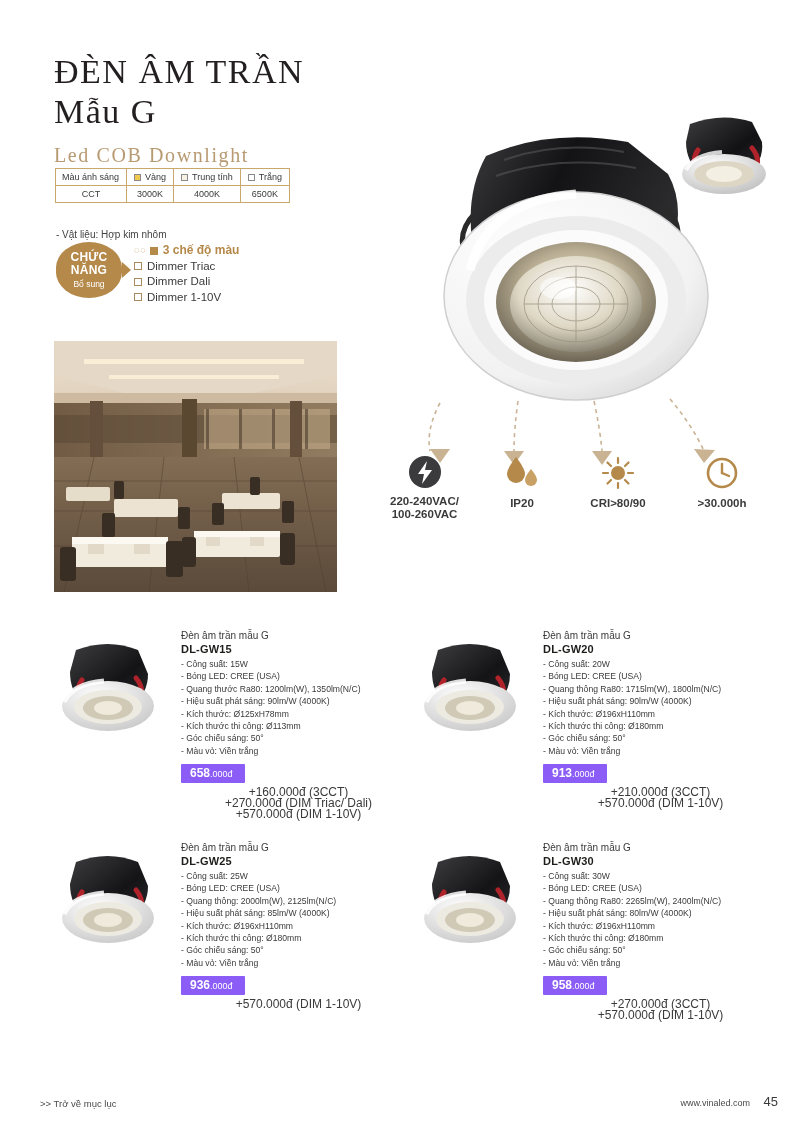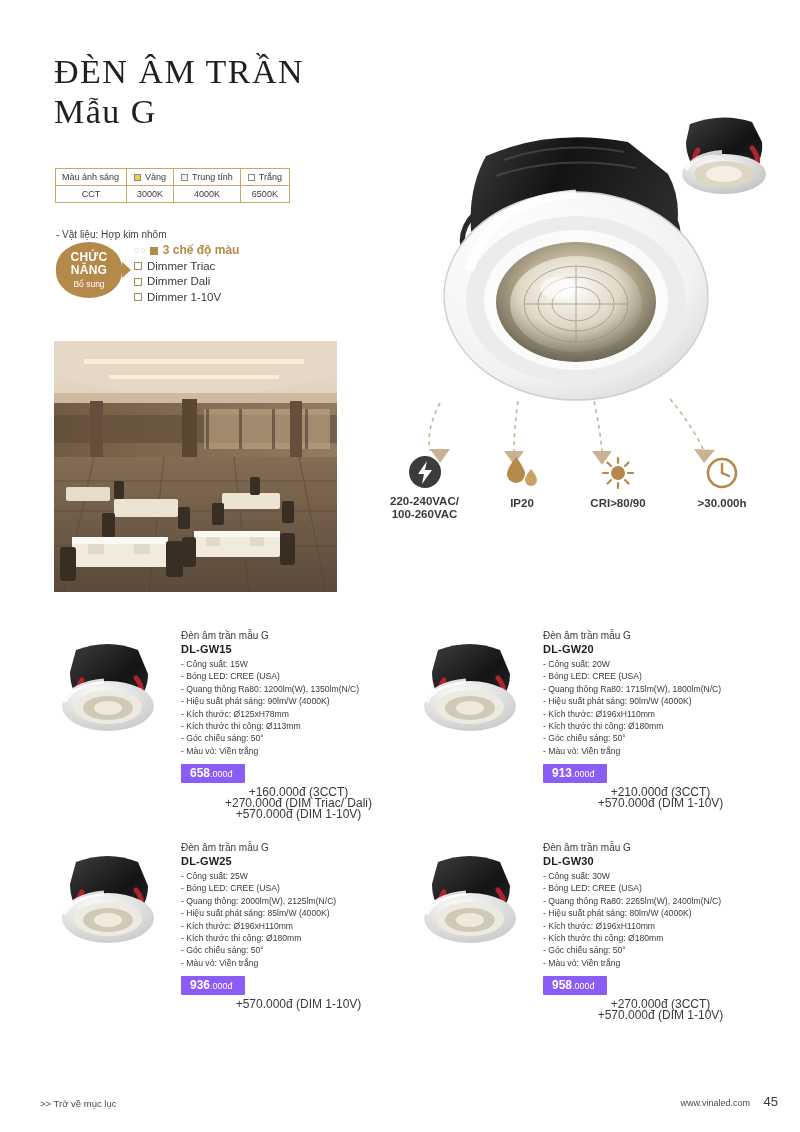--- a/index.html
+++ b/index.html
@@ -139,20 +139,21 @@
 </head>
 <body>
 
 <div class="page">
 
   <div class="title-block">
     <div class="title-main">
       <span>ĐÈN ÂM TRẦN</span><br>
       <span>Mẫu G</span>
     </div>
+    <div class="title-sub">Led COB Downlight</div>
   </div>
 
   <table class="cct-table">
     <tbody>
         <tr>
       <td class="lbl">Màu ánh sáng</td>
       <td><span class="sw y"></span><span>Vàng</span></td>
       <td><span class="sw n"></span><span>Trung tính</span></td>
       <td><span class="sw w"></span><span>Trắng</span></td>
     </tr>
@@ -450,21 +451,21 @@
           <ellipse cx="60" cy="72" rx="14" ry="7" fill="#efeadb"></ellipse>
           <path d="M16 66 q8 -18 40 -21" stroke="#ffffff" stroke-width="5" fill="none" opacity="0.85"></path>
         </svg>
       </div>
       <div class="info">
         <div class="p-cat">Đèn âm trần mẫu G</div>
         <div class="p-code">DL-GW15</div>
         <div class="p-specs">
           <div>- Công suất: 15W</div>
           <div>- Bóng LED: CREE (USA)</div>
-          <div>- Quang thông Ra80: 1200lm(W), 1350lm(N/C)</div>
+          <div>- Quang thước Ra80: 1200lm(W), 1350lm(N/C)</div>
           <div>- Hiệu suất phát sáng: 90lm/W (4000K)</div>
           <div>- Kích thước: Ø125xH78mm</div>
           <div>- Kích thước thi công: Ø113mm</div>
           <div>- Góc chiếu sáng: 50°</div>
           <div>- Màu vỏ: Viền trắng</div>
         </div>
         <div class="price-tag">
           <span>658</span><span class="unit">.000đ</span>
         </div>
         <div class="p-extra">

